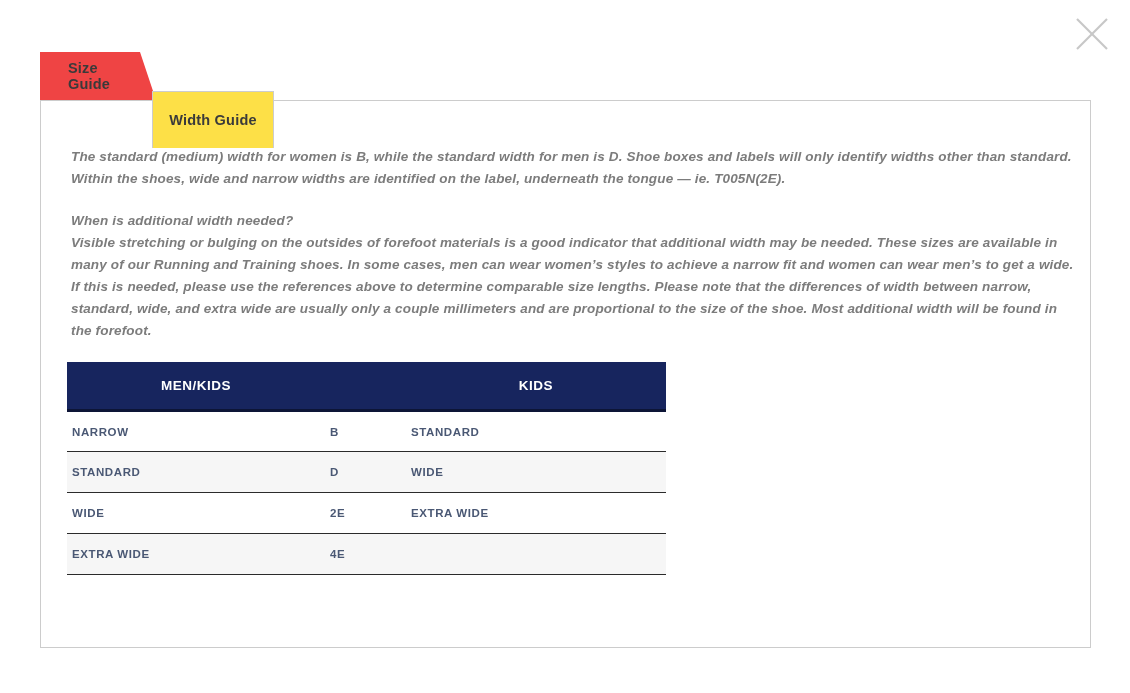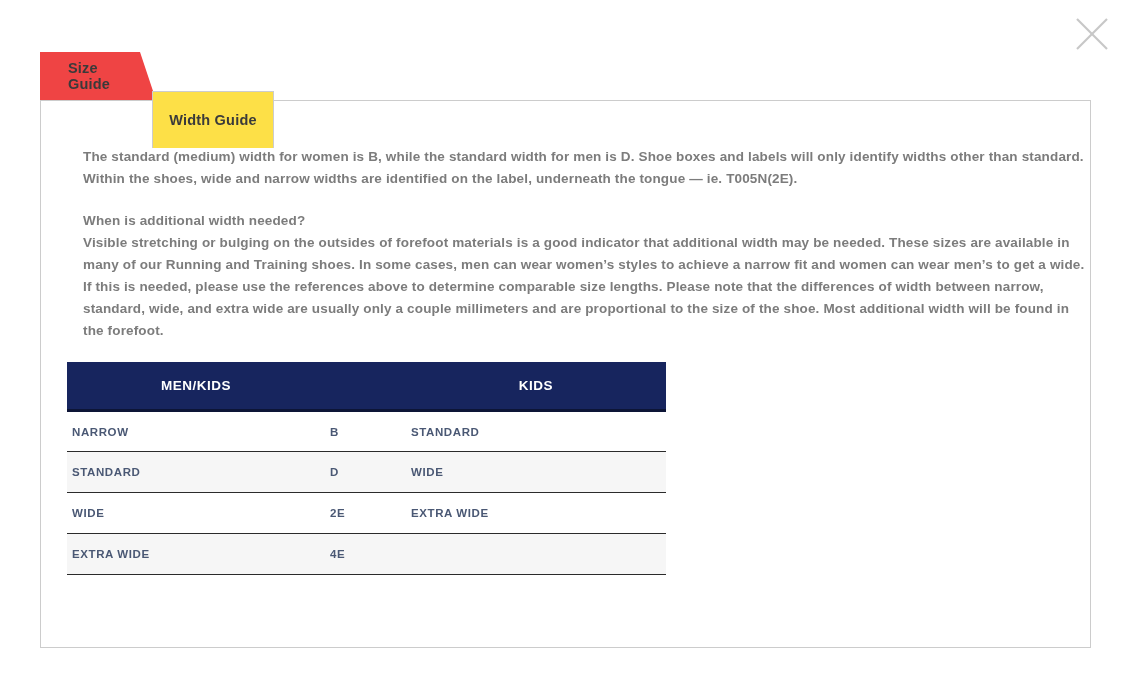--- a/index.html
+++ b/index.html
@@ -71,26 +71,27 @@
     height: 548px;
     background: #fff;
     border: 1px solid #ccc;
     z-index: 2;
   }
   .panel-content {
     padding: 45px 26px 0 26px;
   }
   .para {
     width: 1008px;
-    margin: 0 0 20px 16px;
+    margin: 0 0 20px 4px;
     font-size: 13.5px;
     font-weight: 600;
     line-height: 22px;
     letter-spacing: 0.15px;
     color: #7c7c7c;
+    font-style: italic;
   }
   .para .q-heading { display: block; }
 
   
   table.width-table {
     border-collapse: collapse;
     width: 599px;
     margin-top: 0;
     table-layout: fixed;
   }

